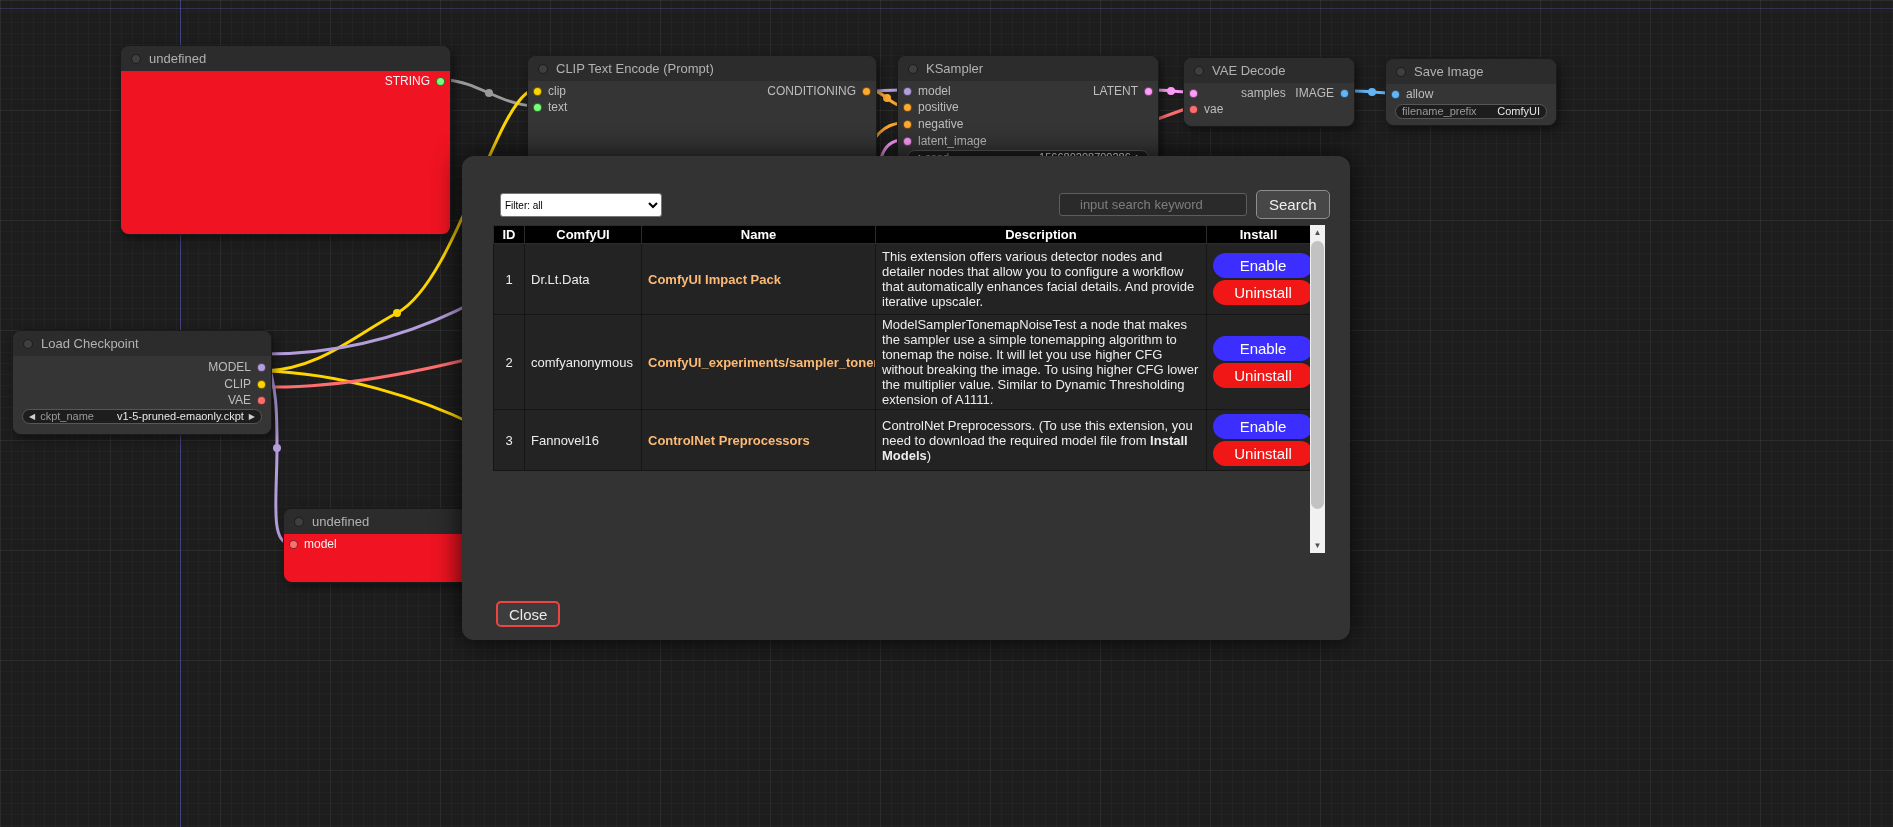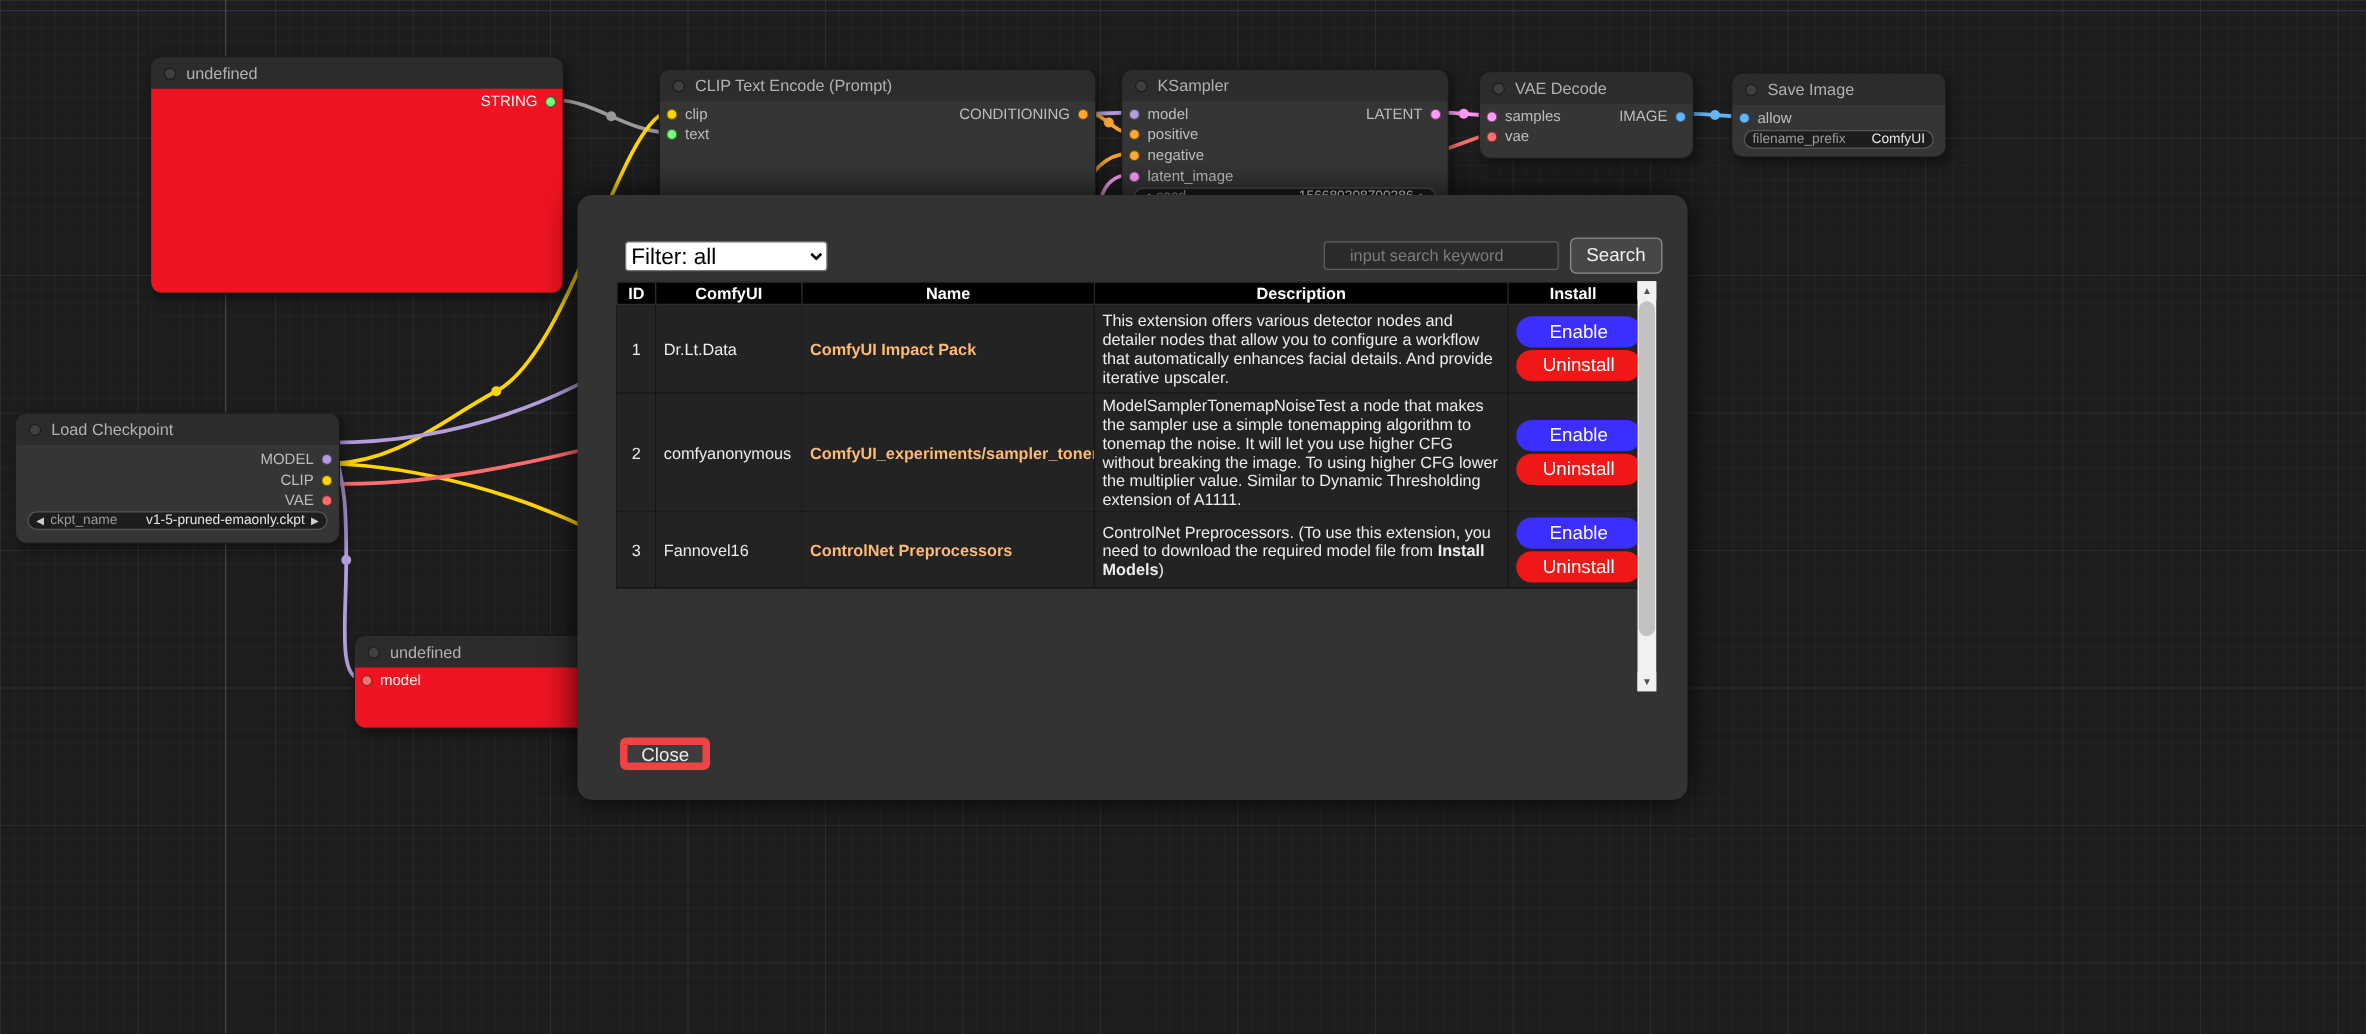--- a/index.html
+++ b/index.html
@@ -57,21 +57,21 @@
   .widget .wspacer { flex:1; }
   .widget .wvalue { flex:0 0 auto; color:#e6e6e6; }
 
   
   .dialog {
     position:absolute; left:462px; top:156px; width:888px; height:484px; z-index:10;
     background:#333; border-radius:12px; box-shadow:0 0 28px rgba(0,0,0,0.8);
   }
   .filter-select {
     position:absolute; left:38px; top:37px; width:162px; height:24px;
-    font-family:"Liberation Sans", sans-serif; font-size:18px; background:#fff; color:#000;
+    font-family:"Liberation Sans", sans-serif; font-size:10px; background:#fff; color:#000;
     border:1px solid #777; border-radius:3px;
   }
   .search-input {
     position:absolute; left:597px; top:37px; width:188px; height:23px;
     background:#2a2a2a; border:1px solid #5d5d5d; border-radius:3px;
     color:#ccc; font-size:13px; padding:0 20px; font-family:"Liberation Sans", sans-serif;
   }
   .search-input::placeholder { color:#7d7d7d; }
   .search-btn {
     position:absolute; left:794px; top:34px; height:29px; padding:0 12px;
@@ -99,22 +99,22 @@
   .btn-enable { background:#3b2eff; }
   .btn-uninstall { background:#f21717; }
 
   .scrollbar { position:absolute; left:848px; top:69px; width:15px; height:328px; background:#f1f1f1; }
   .sb-btn { position:absolute; left:0; right:0; height:15px; display:flex; align-items:center; justify-content:center; font-size:8px; color:#505050; background:#f1f1f1; cursor:pointer; }
   .sb-btn.up { top:0; }
   .sb-btn.down { bottom:0; }
   .sb-thumb { position:absolute; left:1px; right:1px; top:16px; height:268px; background:#c2c2c2; border-radius:7px; cursor:pointer; }
 
   .close-btn {
-    position:absolute; left:34px; top:434px; height:26px; padding:0 11px;
-    background:#3d3d3d; border:6px solid #ef4444; border-radius:5px;
+    position:absolute; left:34px; top:445px; height:26px; padding:0 11px;
+    background:#3d3d3d; border:2px solid #ef4444; border-radius:5px;
     color:#eaeaea; font-size:15px; font-family:"Liberation Sans", sans-serif; cursor:pointer;
   }
 </style>
 </head>
 <body>
 
 <div class="canvas">
   <div class="vguide"></div>
   <div class="hguide"></div>
 
@@ -210,21 +210,21 @@
       <span class="warrow">▶</span>
     </div>
   </div>
 
   <div class="node" style="left:1183px; top:57px; width:172px; height:70px;">
     <div class="node-title">
       <span class="collapse-dot"></span>
       <span>VAE Decode</span>
     </div>
     <div class="node-body"></div>
-    <div class="port in" style="top:27px;">
+    <div class="port in" style="top:27px;padding-left:37px;">
       <span class="pdot" style="background:#ff9cf9;"></span>
       <span class="plabel">samples</span>
     </div>
     <div class="port in" style="top:43px;">
       <span class="pdot" style="background:#ff6e6e;"></span>
       <span class="plabel">vae</span>
     </div>
     <div class="port out" style="top:27px;">
       <span class="plabel">IMAGE</span>
       <span class="pdot" style="background:#64b5f6;"></span>

